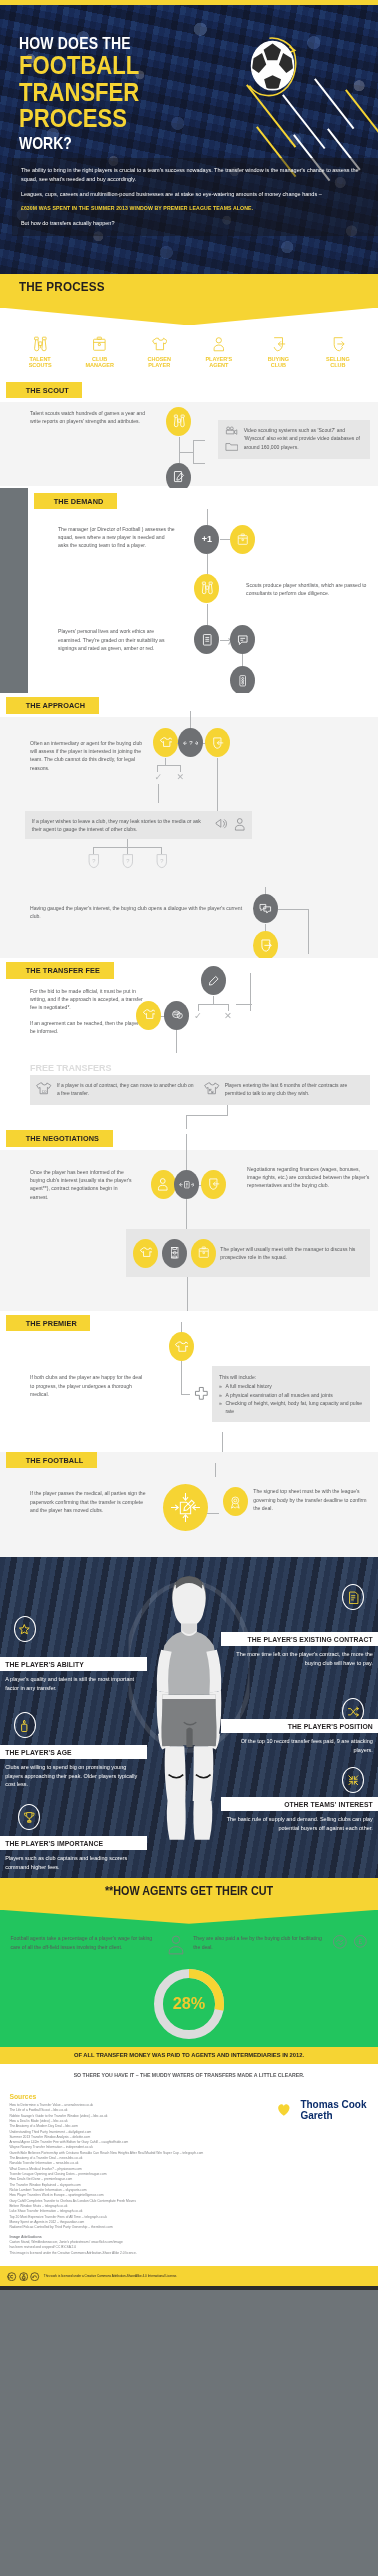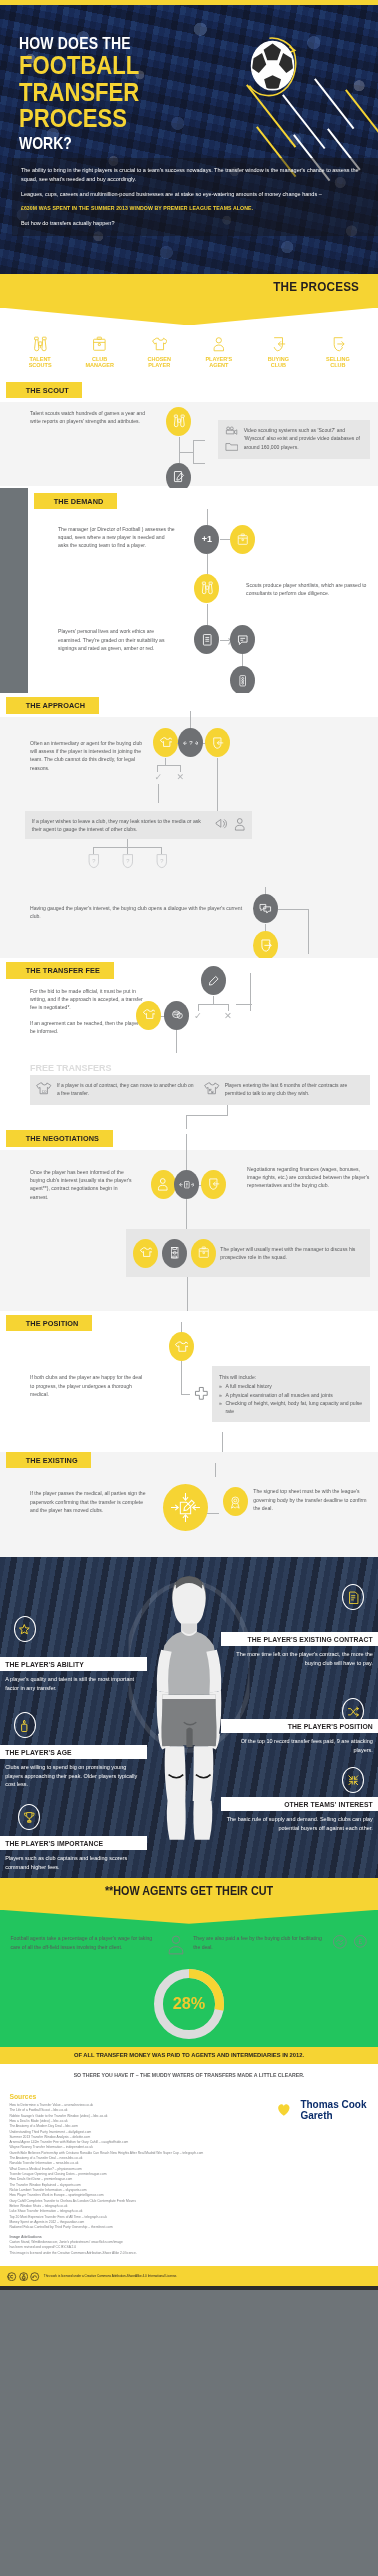--- a/index.html
+++ b/index.html
@@ -72,21 +72,21 @@
     position: absolute; left: 11.5px; right: 0; top: 153px; z-index: 6;
     background: rgba(20,20,24,.45);
     padding: 8.4px 10.5px 8.4px 9.4px;
   }
   .hero-body p { color: #fff; font-size: 5.5px; line-height: 1.62; }
   .hero-body p + p { margin-top: 5.8px; }
   .hero-body .hl { color: #f6d433; font-weight: bold; font-size: 5.2px; letter-spacing: 0.1px; }
 
   
   .banner {
-    background: #f6d433; text-align: right; position: relative;
+    background: #f6d433; text-align: left; position: relative;
     padding: 5.8px 0 13.6px;
   }
   .banner h2 {
     font-size: 13px; font-weight: bold; color: #231f20; letter-spacing: 0.2px;
     font-family: "Liberation Sans Narrow","Liberation Sans",sans-serif;
     transform: scaleX(.9);
   }
   .chev-down {
     position: absolute; left: 0; right: 0; bottom: -17.3px; height: 18px;
     background: #f6d433;
@@ -714,21 +714,21 @@
           <div class="nt" style="flex:1;">The player will usually meet with the manager to discuss his prospective role in the squad.</div>
         </div>
       </div>
       <div style="height:24px;position:relative;">
         <div class="vline" style="position:absolute;left:187px;top:-9.4px;height:34px;"></div>
       </div>
     </div>
   </div>
 
   <div class="sec white" style="padding-top:4.2px;">
-    <div class="tag">THE POSITION</div>
+    <div class="tag">THE PREMIER</div>
     <div class="row" style="min-height:105px;">
       <div class="col-l" style="width:157px;padding-top:42px;">
         <div class="body-t">If both clubs and the player are happy for the deal to progress, the player undergoes a thorough medical.</div>
       </div>
       <div class="col-m" style="width:37px;">
         <div class="vline" style="position:absolute;left:24px;top:-9.4px;height:10.5px;"></div>
         <div class="node y" style="position:absolute;left:11.5px;top:1px;">
           <svg width="14.7" height="14.7" viewBox="0 0 30 28" fill="none" stroke="#fff" stroke-width="1.8">
             <path d="M10 3 L3 8 l4 5 3-2 v11 h14 V11 l3 2 4-5 -7-5 a5 3.5 0 0 1 -10 0z"></path>
           </svg>
@@ -751,21 +751,21 @@
           </ul>
         </div>
       </div>
     </div>
     <div style="height:15.7px;position:relative;">
       <div class="vline" style="position:absolute;left:222px;top:-4.2px;height:24px;"></div>
     </div>
   </div>
 
   <div class="sec grey" style="padding-top:0;">
-    <div class="tag">THE EXISTING</div>
+    <div class="tag">THE FOOTBALL</div>
     <div class="row" style="min-height:89px;">
       <div class="col-l" style="width:157px;padding-top:21px;">
         <div class="body-t">If the player passes the medical, all parties sign the paperwork confirming that the transfer is complete and the player has moved clubs.</div>
       </div>
       <div class="col-m" style="width:63px;">
         <div class="vline" style="position:absolute;left:58px;top:-5.2px;height:13.6px;"></div>
         <div style="position:absolute;left:6.3px;top:15.7px;width:45px;height:47px;border-radius:50%;background:#f6d433;display:flex;align-items:center;justify-content:center;">
           <svg width="33" height="33" viewBox="0 0 64 64" fill="none" stroke="#fff" stroke-width="2">
             <path d="M32 4 v12 M27 12 l5 6 5 -6"></path>
             <path d="M4 32 h12 M12 27 l6 5 -6 5"></path>

